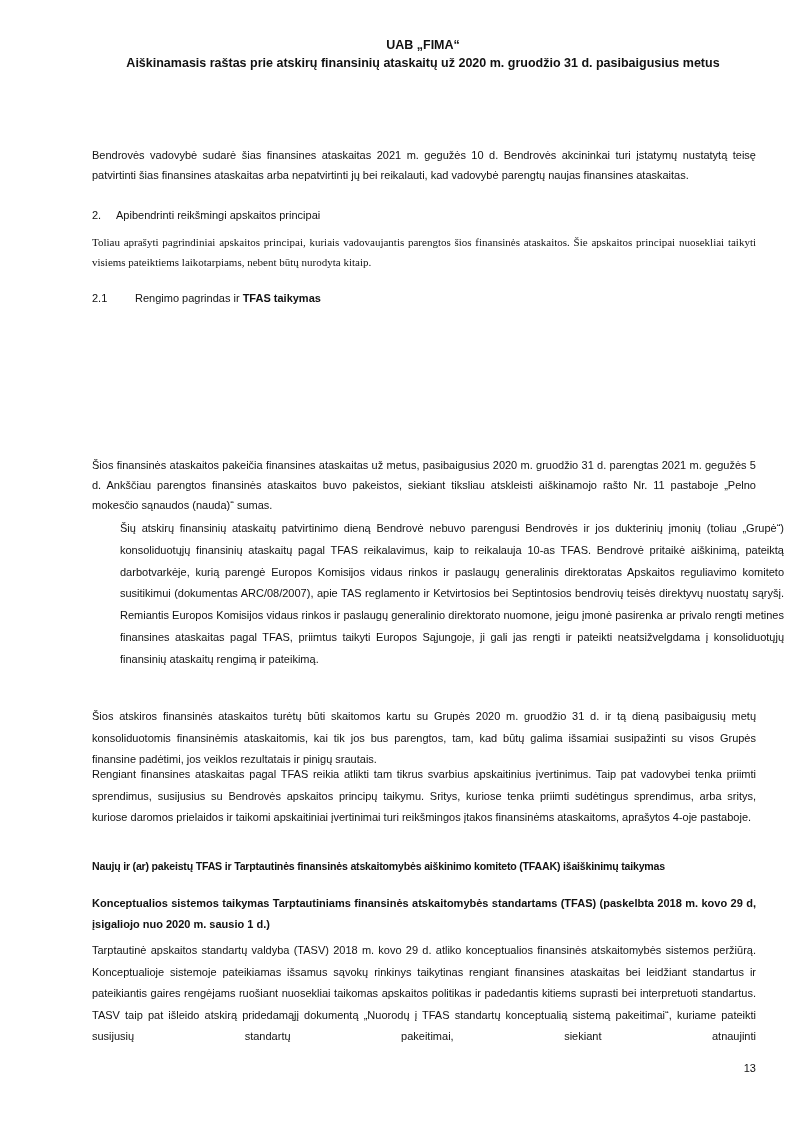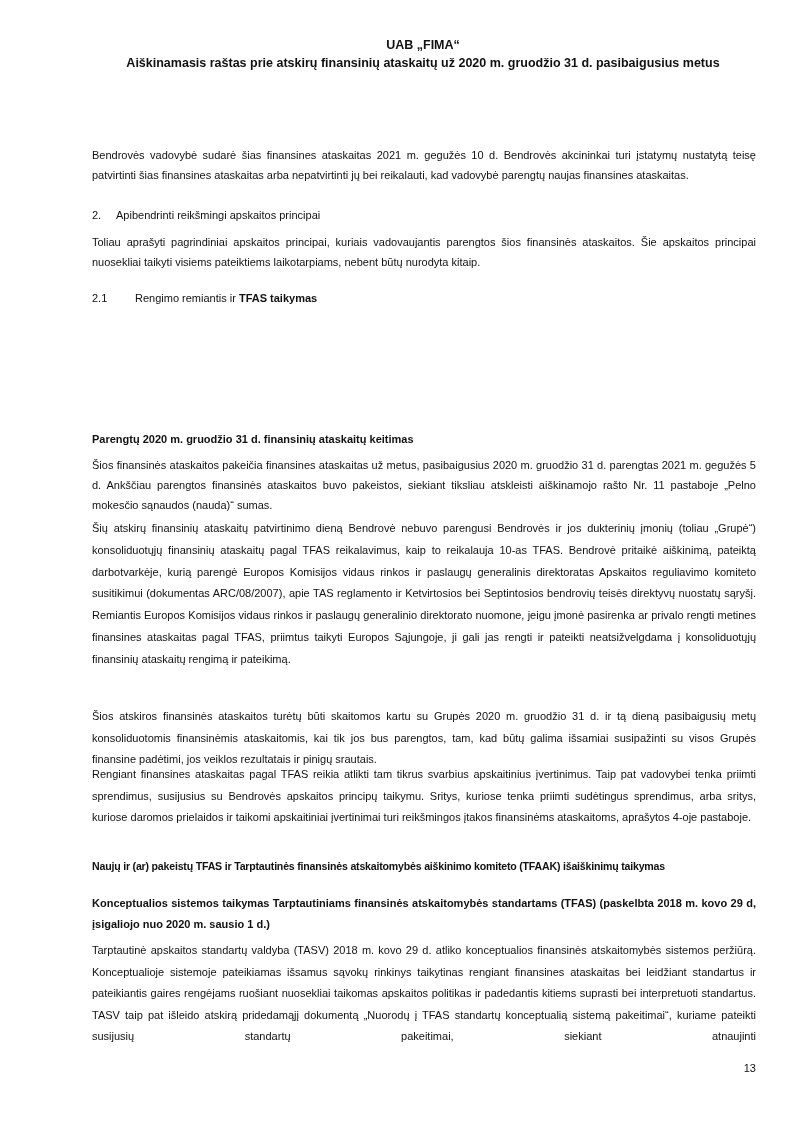--- a/index.html
+++ b/index.html
@@ -28,37 +28,36 @@
 
 
   <div class="blk" style="top:145px;">
     <p>Bendrovės vadovybė sudarė šias finansines ataskaitas 2021 m. gegužės 10 d. Bendrovės akcininkai turi įstatymų nustatytą teisę patvirtinti šias finansines ataskaitas arba nepatvirtinti jų bei reikalauti, kad vadovybė parengtų naujas finansines ataskaitas.</p>
   </div>
 
   <div class="blk" style="top:205px;">
     <span class="sec-num">2.</span><span>Apibendrinti reikšmingi apskaitos principai</span>
   </div>
 
-  <div class="blk" style="top:232px;">
+  <div class="blk" style="top:232px;font-family:Liberation Serif, serif;">
     <p>Toliau aprašyti pagrindiniai apskaitos principai, kuriais vadovaujantis parengtos šios finansinės ataskaitos. Šie apskaitos principai nuosekliai taikyti visiems pateiktiems laikotarpiams, nebent būtų nurodyta kitaip.</p>
   </div>
 
   <div class="blk" style="top:288px;">
-    <span class="sec-num2">2.1</span><span>Rengimo remiantis ir </span><span class="b">TFAS taikymas</span>
+    <span class="sec-num2">2.1</span><span>Rengimo pagrindas ir </span><span class="b">TFAS taikymas</span>
   </div>
 
 
 
-  <div class="blk b" style="top:429px;">Parengtų 2020 m. gruodžio 31 d. finansinių ataskaitų keitimas</div>
 
   <div class="blk" style="top:455px;">
     <p>Šios finansinės ataskaitos pakeičia finansines ataskaitas už metus, pasibaigusius 2020 m. gruodžio 31 d. parengtas 2021 m. gegužės 5 d. Ankščiau parengtos finansinės ataskaitos buvo pakeistos, siekiant tiksliau atskleisti aiškinamojo rašto Nr. 11 pastaboje „Pelno mokesčio sąnaudos (nauda)“ sumas.</p>
   </div>
 
-  <div class="blk" style="top:518px; line-height:21.8px;">
+  <div class="blk" style="top:518px; line-height:21.8px;margin-left:28px;">
     <p>Šių atskirų finansinių ataskaitų patvirtinimo dieną Bendrovė nebuvo parengusi Bendrovės ir jos dukterinių įmonių (toliau „Grupė“) konsoliduotųjų finansinių ataskaitų pagal TFAS reikalavimus, kaip to reikalauja 10-as TFAS. Bendrovė pritaikė aiškinimą, pateiktą darbotvarkėje, kurią parengė Europos Komisijos vidaus rinkos ir paslaugų generalinis direktoratas Apskaitos reguliavimo komiteto susitikimui (dokumentas ARC/08/2007), apie TAS reglamento ir Ketvirtosios bei Septintosios bendrovių teisės direktyvų nuostatų sąryšį. Remiantis Europos Komisijos vidaus rinkos ir paslaugų generalinio direktorato nuomone, jeigu įmonė pasirenka ar privalo rengti metines finansines ataskaitas pagal TFAS, priimtus taikyti Europos Sąjungoje, ji gali jas rengti ir pateikti neatsižvelgdama į konsoliduotųjų finansinių ataskaitų rengimą ir pateikimą.</p>
   </div>
 
   <div class="blk" style="top:686px; line-height:21.5px;margin-top:20px;">
     <p>Šios atskiros finansinės ataskaitos turėtų būti skaitomos kartu su Grupės 2020 m. gruodžio 31 d. ir tą dieną pasibaigusių metų konsoliduotomis finansinėmis ataskaitomis, kai tik jos bus parengtos, tam, kad būtų galima išsamiai susipažinti su visos Grupės finansine padėtimi, jos veiklos rezultatais ir pinigų srautais.</p>
   </div>
 
   <div class="blk" style="top:764px; line-height:21.5px;">
     <p>Rengiant finansines ataskaitas pagal TFAS reikia atlikti tam tikrus svarbius apskaitinius įvertinimus. Taip pat vadovybei tenka priimti sprendimus, susijusius su Bendrovės apskaitos principų taikymu. Sritys, kuriose tenka priimti sudėtingus sprendimus, arba sritys, kuriose daromos prielaidos ir taikomi apskaitiniai įvertinimai turi reikšmingos įtakos finansinėms ataskaitoms, aprašytos 4-oje pastaboje.</p>
   </div>

